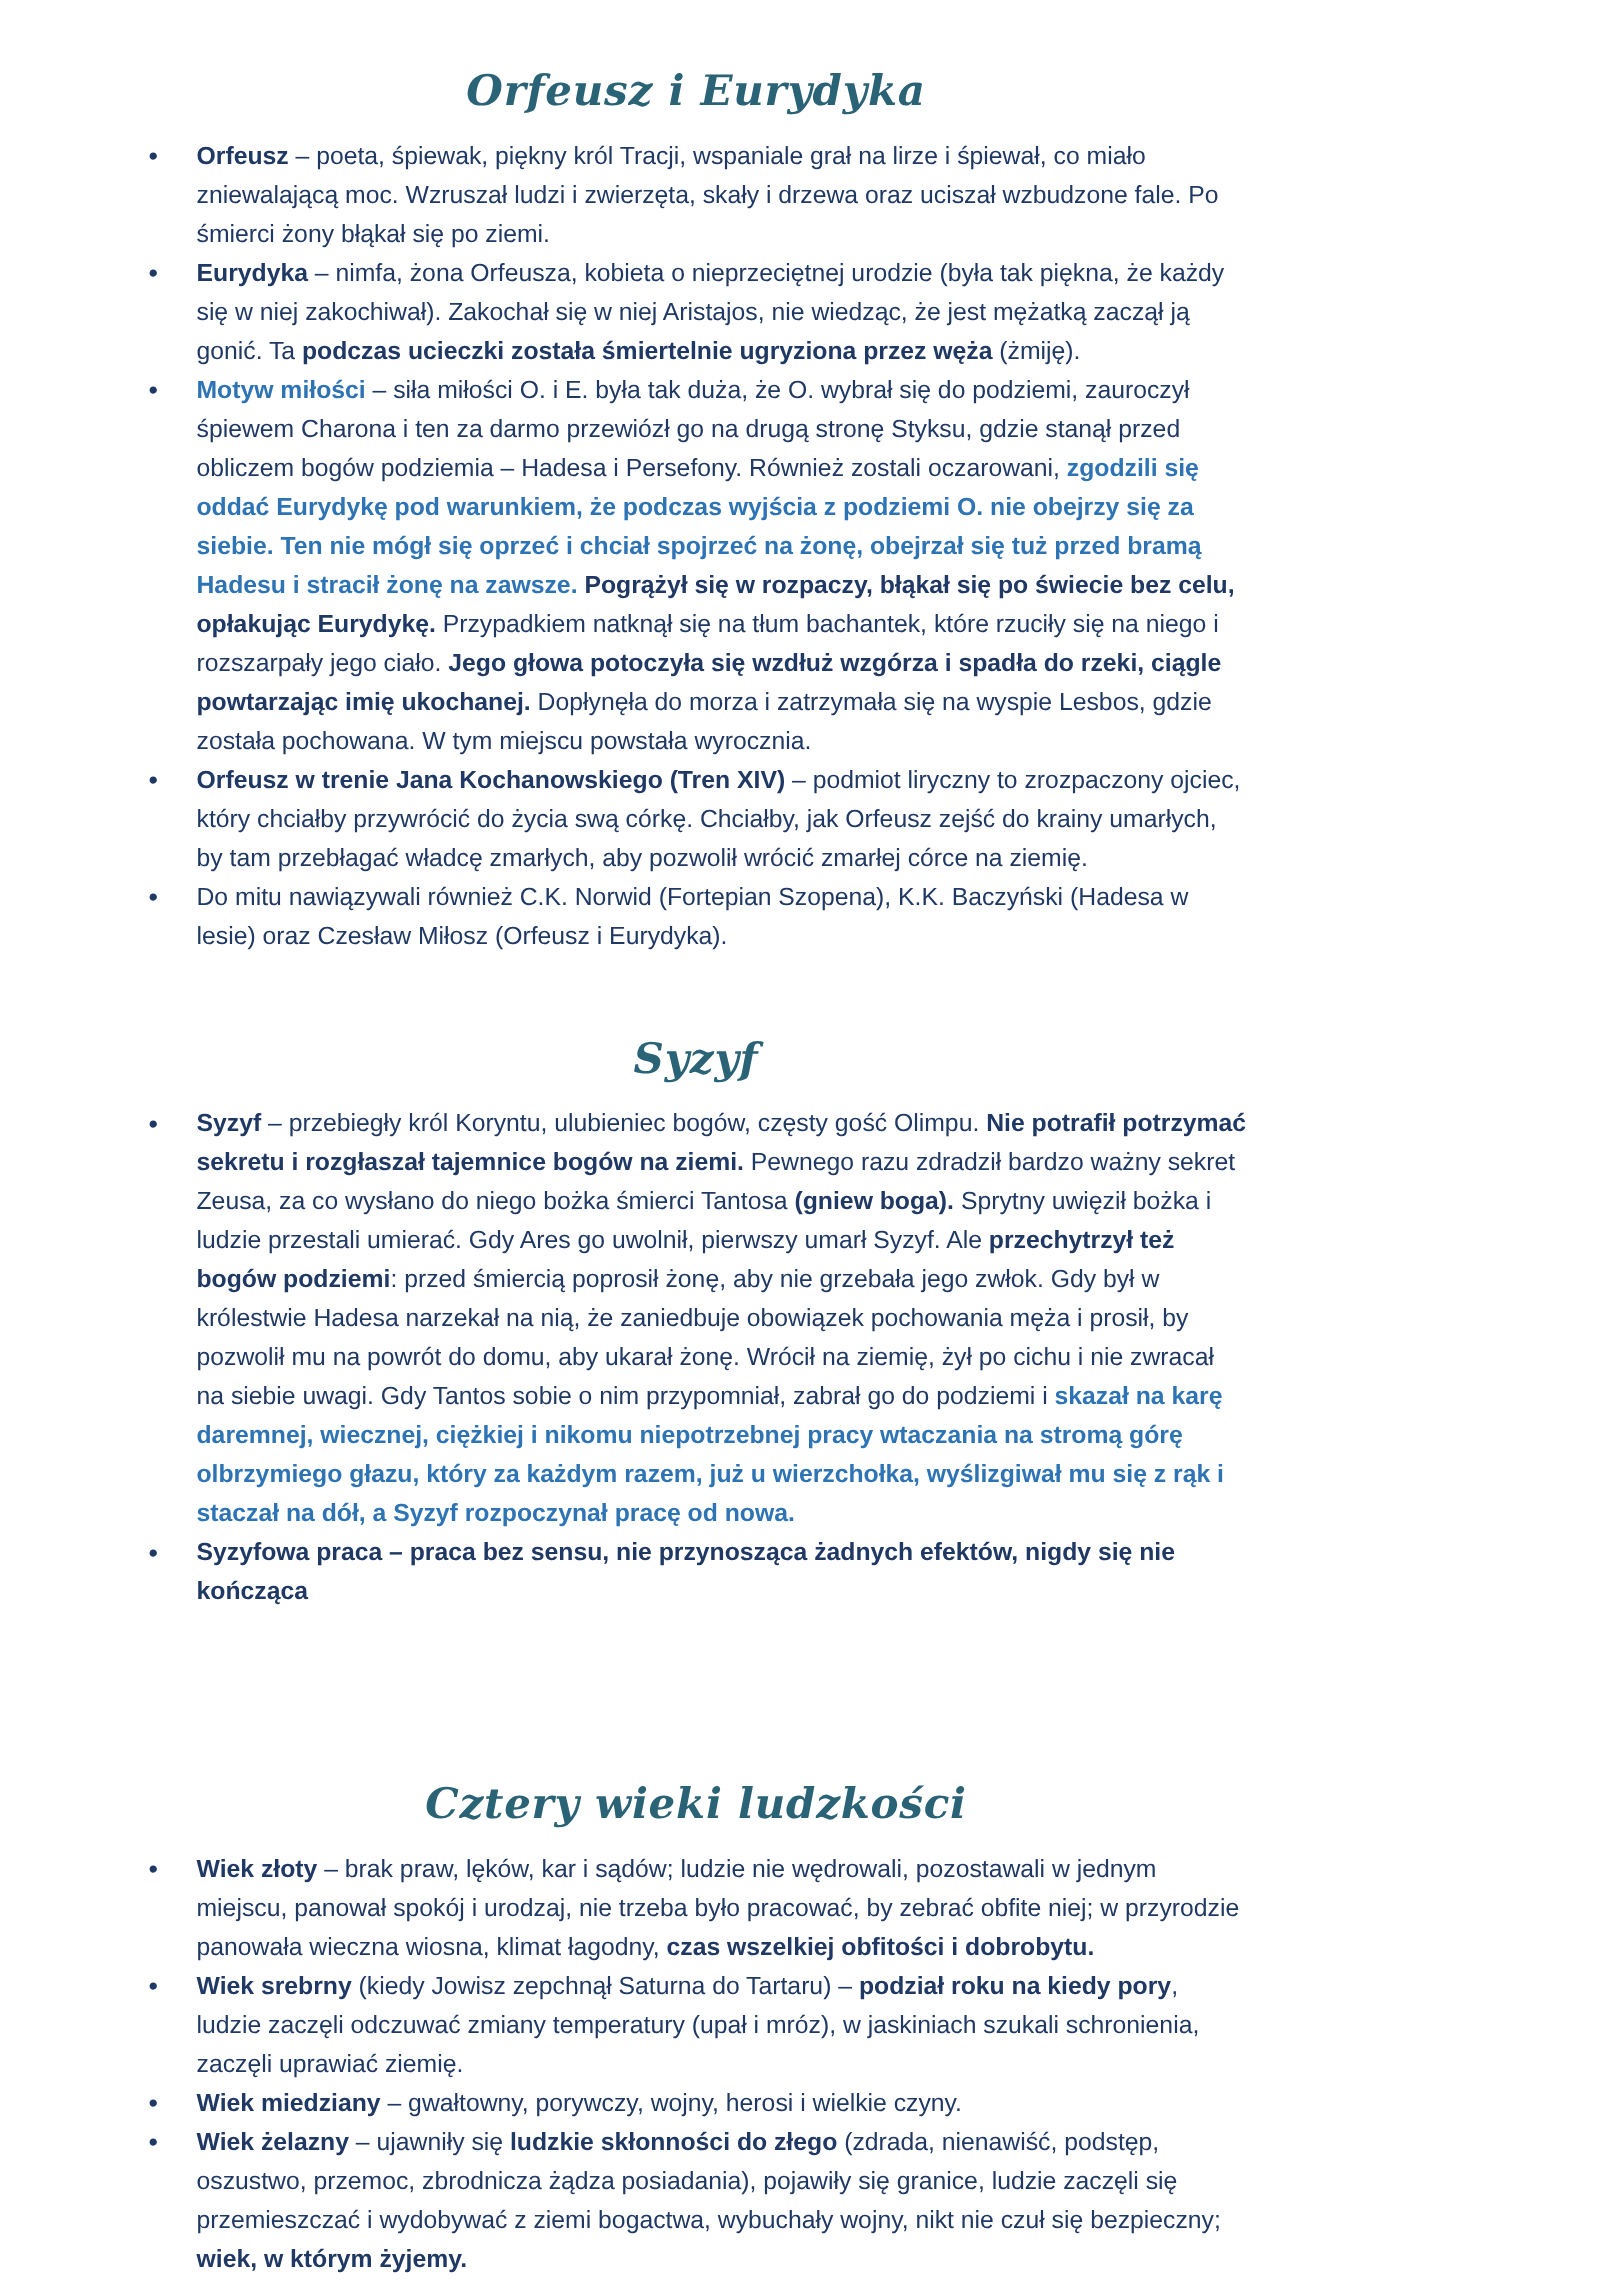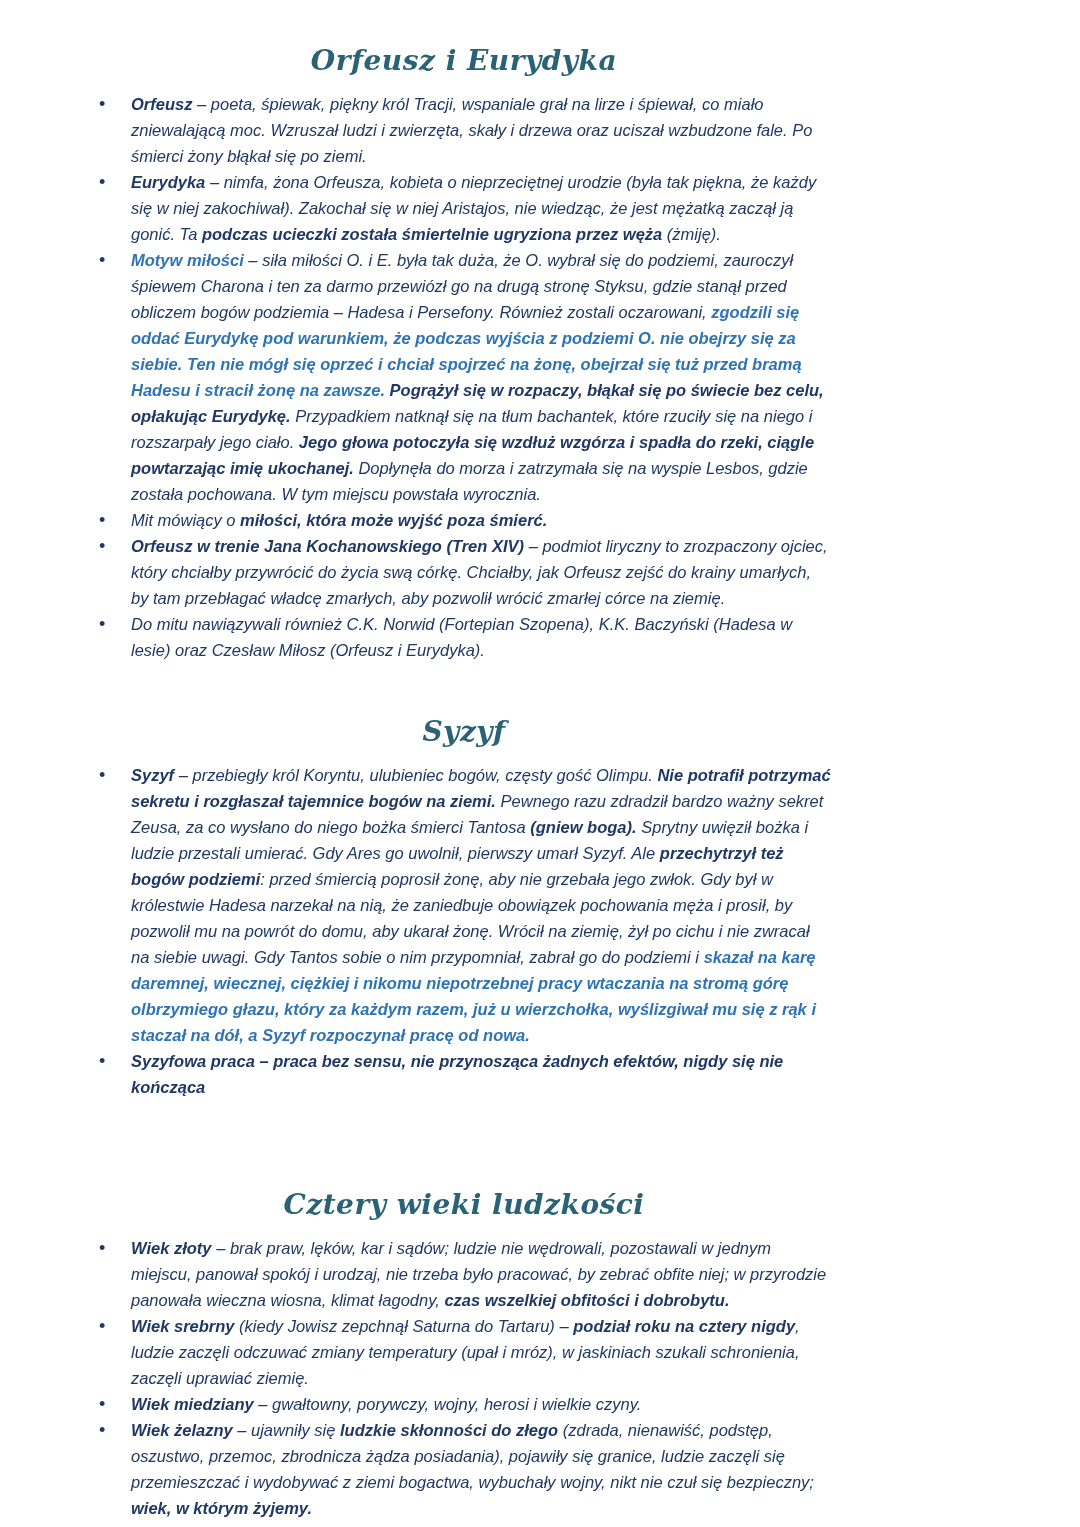--- a/index.html
+++ b/index.html
@@ -29,70 +29,69 @@
     text-align: center;
     font-family: "DejaVu Serif", serif;
     font-style: italic;
     font-weight: 700;
     font-size: 28px;
     letter-spacing: 0.5px;
     color: var(--heading);
     margin-bottom: 14px;
   }
   .section + .section { margin-top: 52px; }
-  .section:nth-of-type(3) { margin-top: 88px; }
+  .section:nth-of-type(3) { margin-top: 112px; }
   ul.bullets {
     list-style: none;
   }
   ul.bullets li {
     position: relative;
     padding-left: 35px;
     font-size: 16.5px;
     line-height: 26px;
     text-align: left;
   }
   ul.bullets li::before {
     content: "\2022";
     position: absolute;
     left: 3px;
     top: 0;
     font-size: 18px;
     color: var(--body);
   }
-  .run { color: var(--body); font-style: italic; }
+  .run { color: var(--body); }
   .run.bold { font-weight: 700; }
   .run.italic { }
   .run.accent { color: var(--accent); }
 </style>
 </head>
 <body>
 
 <div class="page">
   <div>
       <section class="section">
         <h2 class="script-heading">Orfeusz i Eurydyka</h2>
         <ul class="bullets">
           <li><span class="run bold">Orfeusz</span><span class="run"> – poeta, śpiewak, piękny król Tracji, wspaniale grał na lirze i śpiewał, co miało zniewalającą moc. Wzruszał ludzi i zwierzęta, skały i drzewa oraz uciszał wzbudzone fale. Po śmierci żony błąkał się po ziemi.</span></li>
           <li><span class="run bold">Eurydyka</span><span class="run"> – nimfa, żona Orfeusza, kobieta o nieprzeciętnej urodzie (była tak piękna, że każdy się w niej zakochiwał). Zakochał się w niej Aristajos, nie wiedząc, że jest mężatką zaczął ją gonić. Ta </span><span class="run bold">podczas ucieczki została śmiertelnie ugryziona przez węża</span><span class="run"> (żmiję).</span></li>
           <li><span class="run bold accent">Motyw miłości</span><span class="run"> – siła miłości O. i E. była tak duża, że O. wybrał się do podziemi, zauroczył śpiewem Charona i ten za darmo przewiózł go na drugą stronę Styksu, gdzie stanął przed obliczem bogów podziemia – Hadesa i Persefony. Również zostali oczarowani, </span><span class="run bold accent">zgodzili się oddać Eurydykę pod warunkiem, że podczas wyjścia z podziemi O. nie obejrzy się za siebie. Ten nie mógł się oprzeć i chciał spojrzeć na żonę, obejrzał się tuż przed bramą Hadesu i stracił żonę na zawsze.</span><span class="run bold"> Pogrążył się w rozpaczy, błąkał się po świecie bez celu, opłakując Eurydykę.</span><span class="run"> Przypadkiem natknął się na tłum bachantek, które rzuciły się na niego i rozszarpały jego ciało. </span><span class="run bold">Jego głowa potoczyła się wzdłuż wzgórza i spadła do rzeki, ciągle powtarzając imię ukochanej.</span><span class="run"> Dopłynęła do morza i zatrzymała się na wyspie Lesbos, gdzie została pochowana. W tym miejscu powstała wyrocznia.</span></li>
-          <li><span class="run">Mit mówiący o </span><span class="run bold">miłości, która może wyjść poza śmierć.</span></li>
           <li><span class="run bold">Orfeusz w trenie Jana Kochanowskiego (Tren XIV)</span><span class="run"> – podmiot liryczny to zrozpaczony ojciec, który chciałby przywrócić do życia swą córkę. Chciałby, jak Orfeusz zejść do krainy umarłych, by tam przebłagać władcę zmarłych, aby pozwolił wrócić zmarłej córce na ziemię.</span></li>
           <li><span class="run">Do mitu nawiązywali również C.K. Norwid </span><span class="run italic">(Fortepian Szopena),</span><span class="run"> K.K. Baczyński </span><span class="run italic">(Hadesa w lesie)</span><span class="run"> oraz Czesław Miłosz </span><span class="run italic">(Orfeusz i Eurydyka).</span></li>
         </ul>
       </section>
       <section class="section">
         <h2 class="script-heading">Syzyf</h2>
         <ul class="bullets">
           <li><span class="run bold">Syzyf</span><span class="run"> – przebiegły król Koryntu, ulubieniec bogów, częsty gość Olimpu. </span><span class="run bold">Nie potrafił potrzymać sekretu i rozgłaszał tajemnice bogów na ziemi.</span><span class="run"> Pewnego razu zdradził bardzo ważny sekret Zeusa, za co wysłano do niego bożka śmierci Tantosa </span><span class="run bold">(gniew boga).</span><span class="run"> Sprytny uwięził bożka i ludzie przestali umierać. Gdy Ares go uwolnił, pierwszy umarł Syzyf. Ale </span><span class="run bold">przechytrzył też bogów podziemi</span><span class="run">: przed śmiercią poprosił żonę, aby nie grzebała jego zwłok. Gdy był w królestwie Hadesa narzekał na nią, że zaniedbuje obowiązek pochowania męża i prosił, by pozwolił mu na powrót do domu, aby ukarał żonę. Wrócił na ziemię, żył po cichu i nie zwracał na siebie uwagi. Gdy Tantos sobie o nim przypomniał, zabrał go do podziemi i </span><span class="run bold accent">skazał na karę daremnej, wiecznej, ciężkiej i nikomu niepotrzebnej pracy wtaczania na stromą górę olbrzymiego głazu, który za każdym razem, już u wierzchołka, wyślizgiwał mu się z rąk i staczał na dół, a Syzyf rozpoczynał pracę od nowa.</span></li>
           <li><span class="run bold">Syzyfowa praca – praca bez sensu, nie przynosząca żadnych efektów, nigdy się nie kończąca</span></li>
         </ul>
       </section>
       <section class="section">
         <h2 class="script-heading">Cztery wieki ludzkości</h2>
         <ul class="bullets">
           <li><span class="run bold">Wiek złoty</span><span class="run"> – brak praw, lęków, kar i sądów; ludzie nie wędrowali, pozostawali w jednym miejscu, panował spokój i urodzaj, nie trzeba było pracować, by zebrać obfite niej; w przyrodzie panowała wieczna wiosna, klimat łagodny, </span><span class="run bold">czas wszelkiej obfitości i dobrobytu.</span></li>
-          <li><span class="run bold">Wiek srebrny</span><span class="run"> (kiedy Jowisz zepchnął Saturna do Tartaru) – </span><span class="run bold">podział roku na cztery nigdy</span><span class="run">, ludzie zaczęli odczuwać zmiany temperatury (upał i mróz), w jaskiniach szukali schronienia, zaczęli uprawiać ziemię.</span></li>
+          <li><span class="run bold">Wiek srebrny</span><span class="run"> (kiedy Jowisz zepchnął Saturna do Tartaru) – </span><span class="run bold">podział roku na kiedy pory</span><span class="run">, ludzie zaczęli odczuwać zmiany temperatury (upał i mróz), w jaskiniach szukali schronienia, zaczęli uprawiać ziemię.</span></li>
           <li><span class="run bold">Wiek miedziany</span><span class="run"> – gwałtowny, porywczy, wojny, herosi i wielkie czyny.</span></li>
           <li><span class="run bold">Wiek żelazny</span><span class="run"> – ujawniły się </span><span class="run bold">ludzkie skłonności do złego</span><span class="run"> (zdrada, nienawiść, podstęp, oszustwo, przemoc, zbrodnicza żądza posiadania), pojawiły się granice, ludzie zaczęli się przemieszczać i wydobywać z ziemi bogactwa, wybuchały wojny, nikt nie czuł się bezpieczny; </span><span class="run bold">wiek, w którym żyjemy.</span></li>
         </ul>
       </section>
     </div>
 </div>
 
 </body></html>

